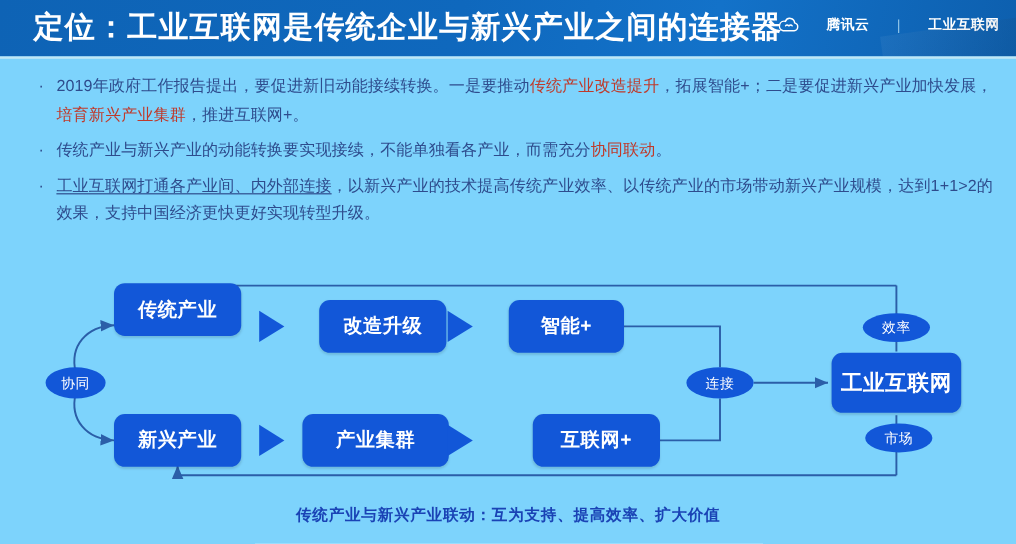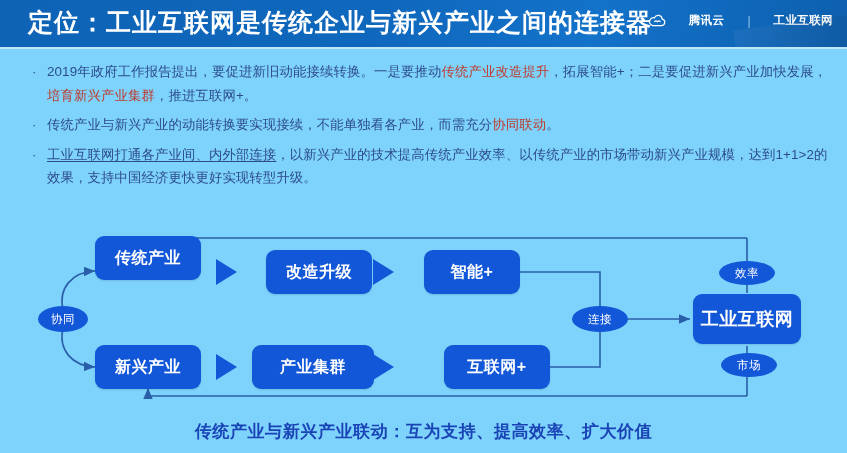--- a/index.html
+++ b/index.html
@@ -104,21 +104,21 @@
     border-top:13px solid transparent;
     border-bottom:13px solid transparent;
     border-left:21px solid #1257d8;
   }
 
   
   #caption{
     position:absolute;left:0;top:420px;width:847px;
     text-align:center;
     color:#1a43b5;
-    font-size:17px;font-weight:bold;
+    font-size:13px;font-weight:bold;
     letter-spacing:.6px;
   }
 </style>
 </head>
 <body>
 
 <div id="slide">
 
   <div id="header">
     <div id="slide-title">定位：工业互联网是传统企业与新兴产业之间的连接器</div>

